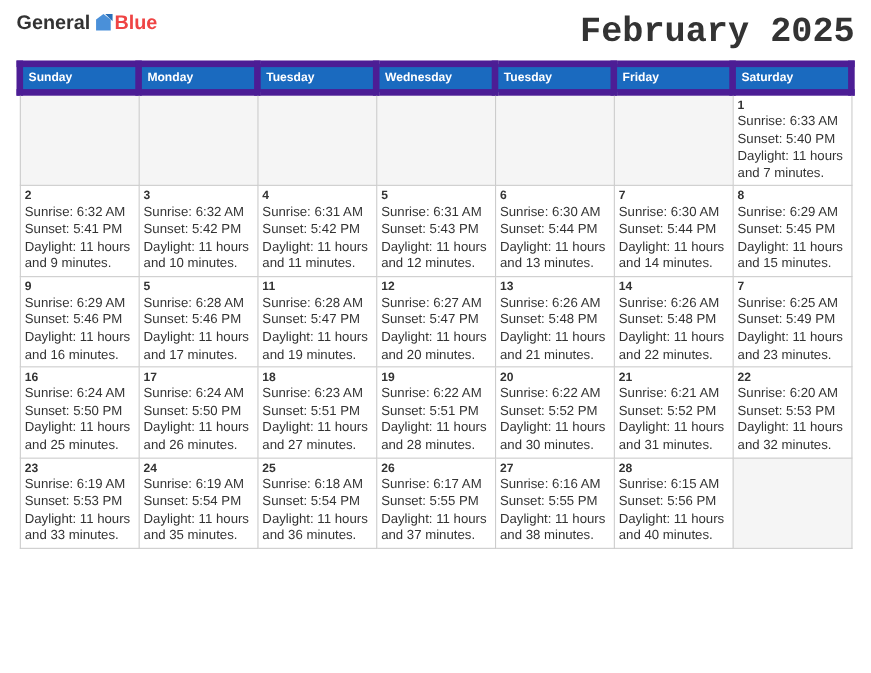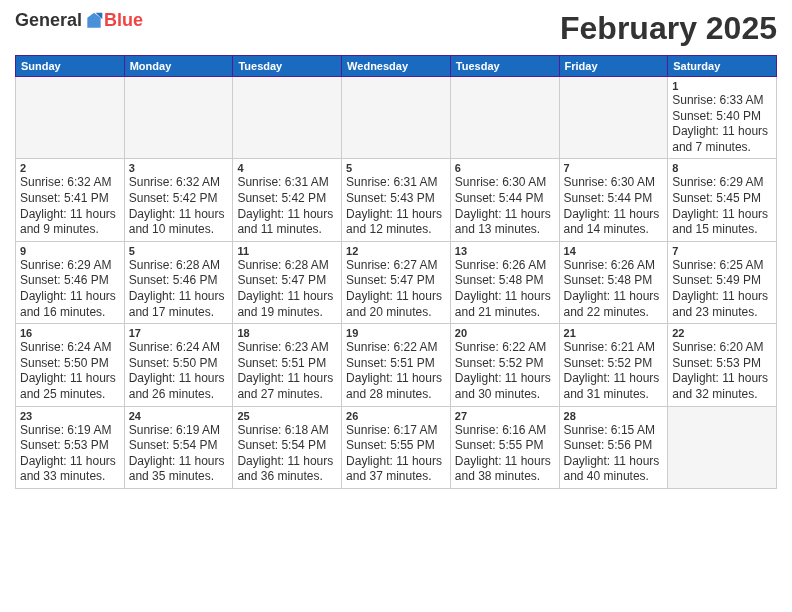--- a/index.html
+++ b/index.html
@@ -9,33 +9,33 @@
     
     .header { display: flex; justify-content: space-between; align-items: flex-start; margin-bottom: 8px; }
     
     .logo { display: flex; flex-direction: row; align-items: flex-start; }
     .logo-text { display: flex; align-items: center; }
     .logo-general { font-size: 18px; font-weight: bold; color: #333; }
     .logo-blue { font-size: 18px; font-weight: bold; color: #ef4444; }
     .logo-icon { width: 20px; height: 20px; margin-left: 2px; }
     
     .title-block { text-align: right; }
-    .month-year { font-size: 32px; font-weight: bold; color: #333; }
+    .month-year { font-size: 32px; font-weight: bold; color: #333; font-family: Liberation Mono, monospace; }
     .location { font-size: 14px; color: #333; }
     
     .calendar { width: 100%; border-collapse: collapse; }
     
     .calendar th {
       background-color: #1a6abf;
       color: white;
       padding: 4px 5px;
       font-size: 11px;
       font-weight: bold;
       text-align: left;
-      border: 1px solid #4c1d95;
+      border: 6px solid #4c1d95;
     }
     
     .calendar td {
       width: calc(100% / 7);
       vertical-align: top;
       border: 1px solid #ccc;
       padding: 3px 4px;
       height: 78px;
       background: #fff;
       font-size: 9.5px;

